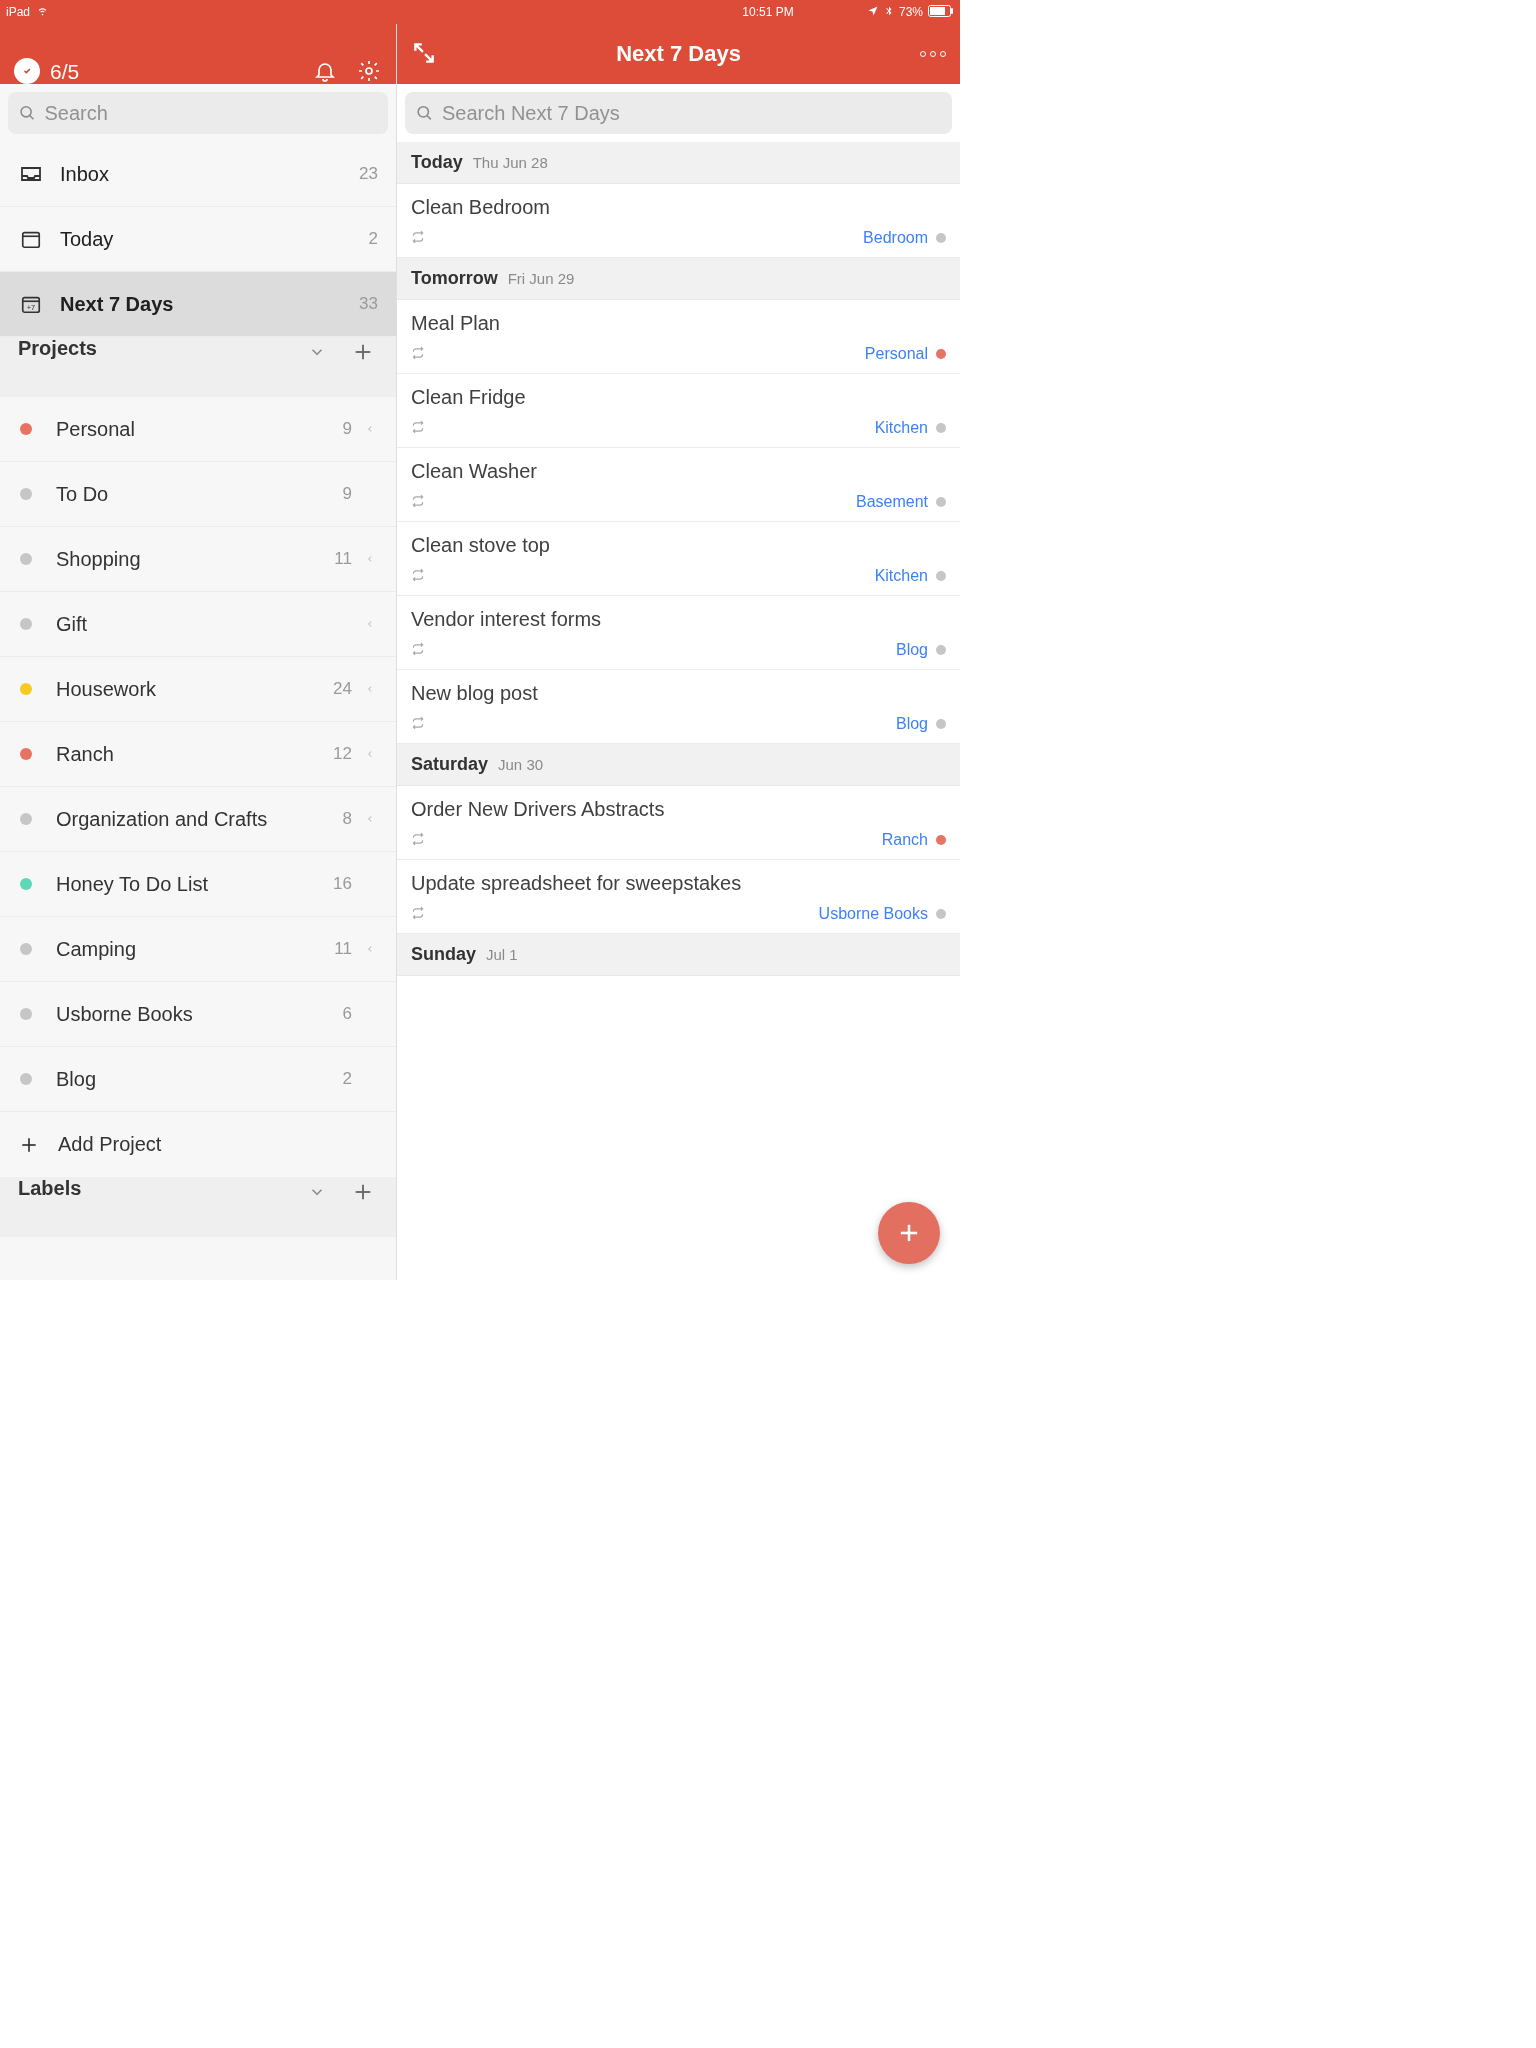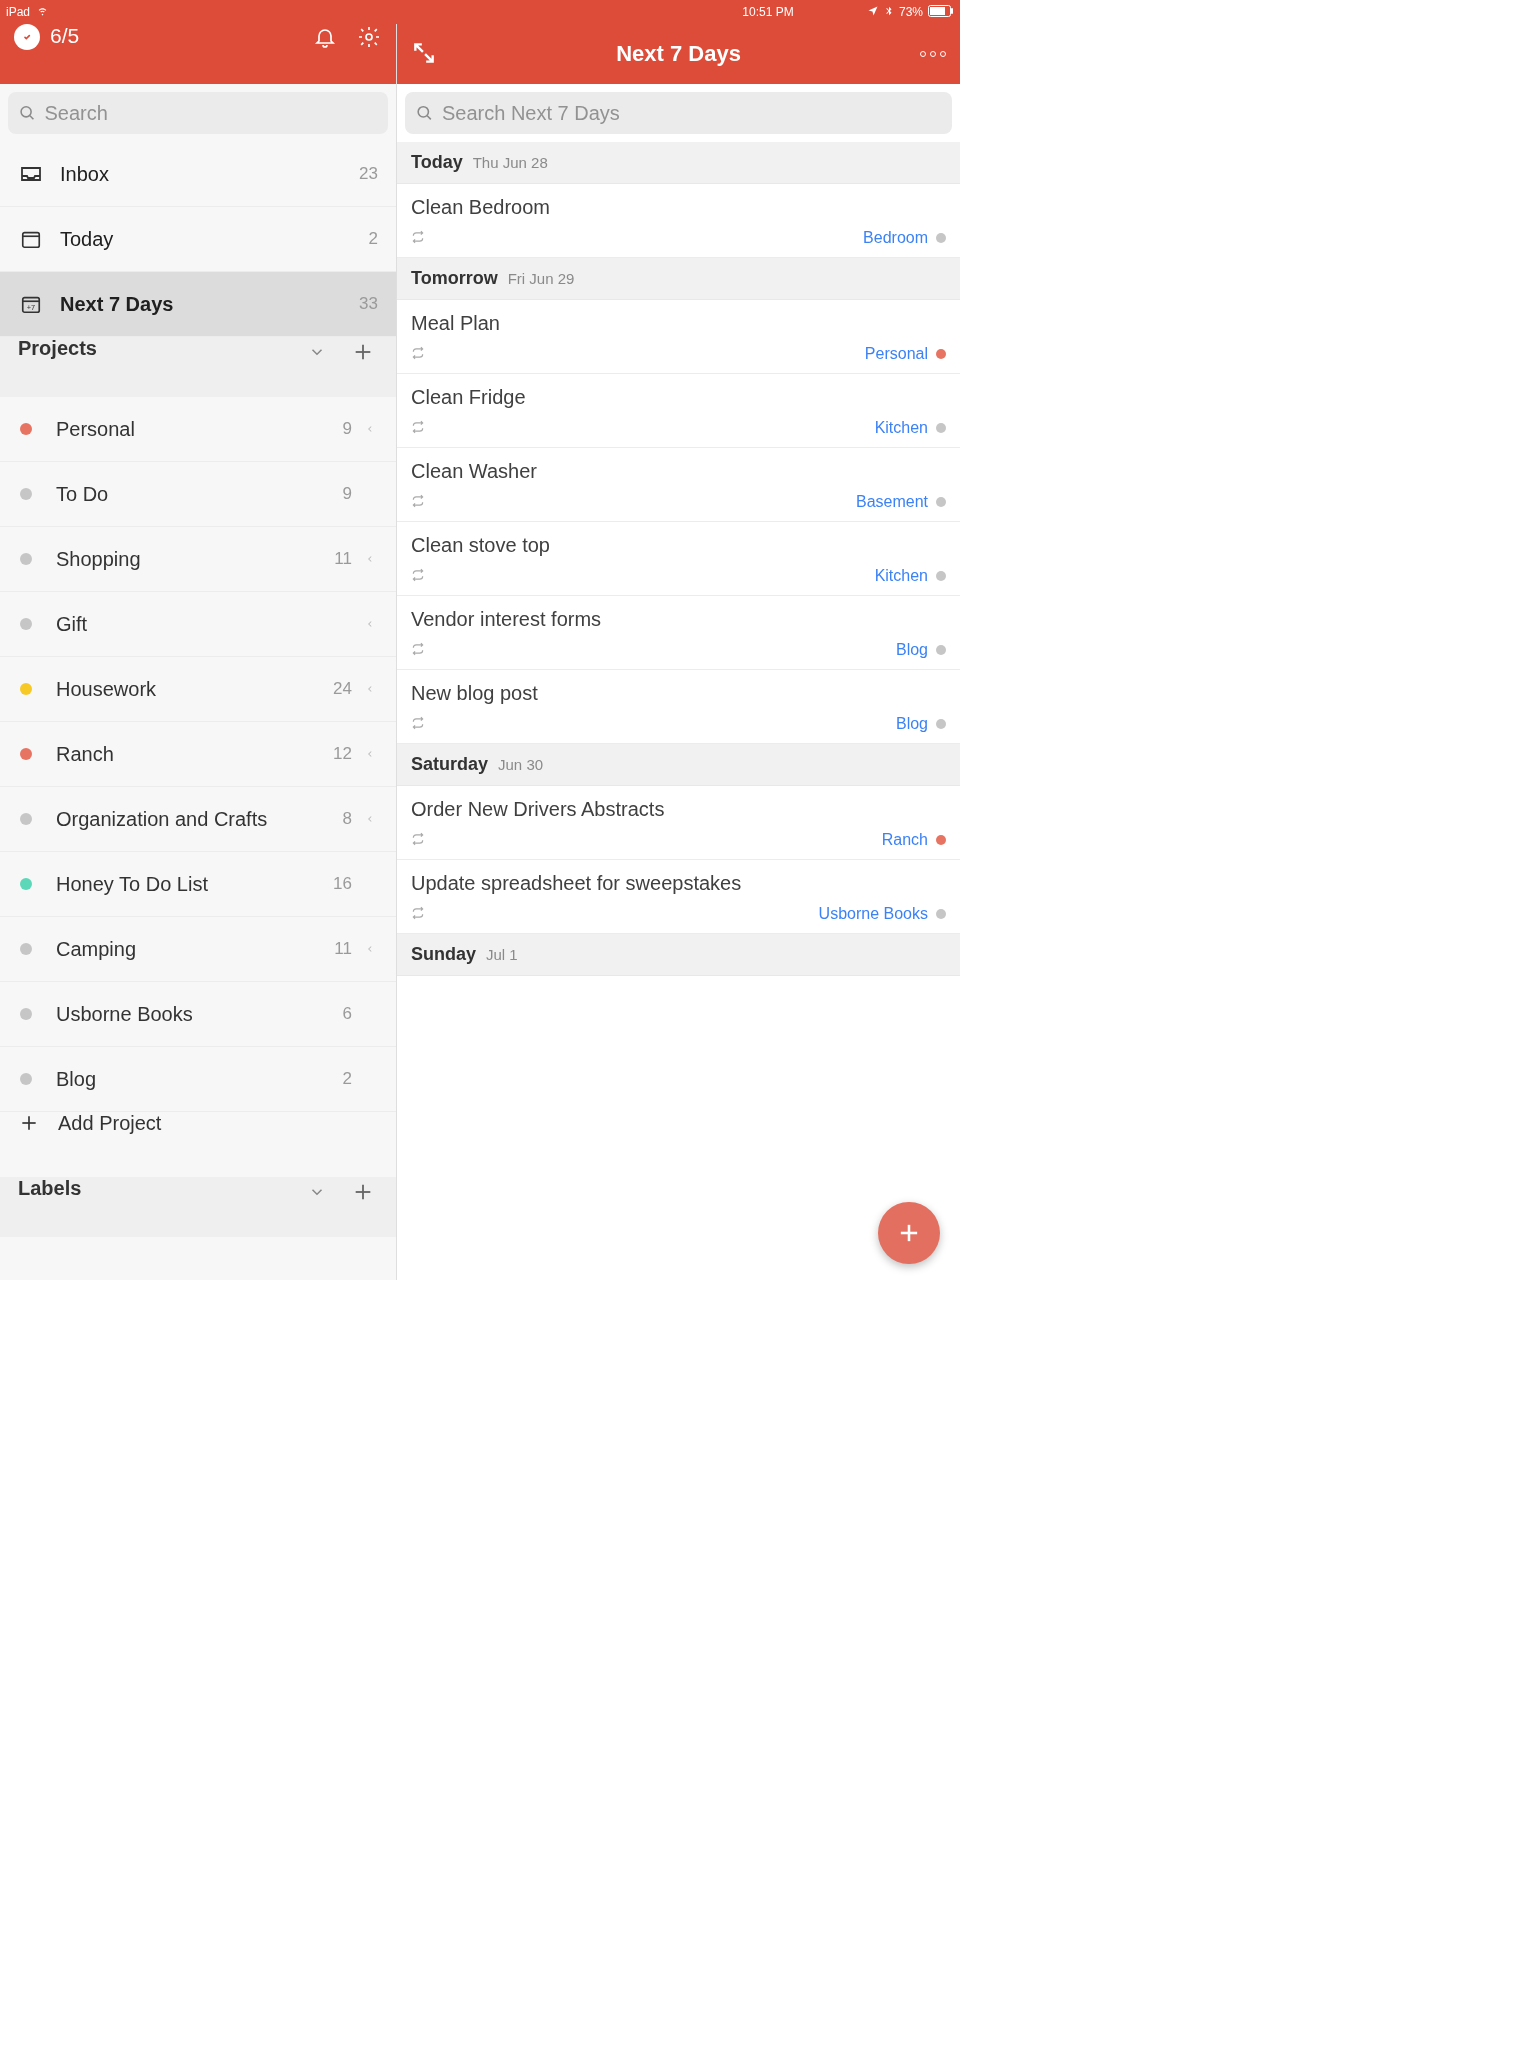--- a/index.html
+++ b/index.html
@@ -11,21 +11,21 @@
     align-items: center; font-size: 12px; padding: 12px 6px;
   }
   .status-left { display:flex; align-items:center; gap:6px; }
   .status-center { position:absolute; left:50%; transform:translateX(-50%); font-weight:400;}
   .status-right { margin-left:auto; display:flex; align-items:center; gap:5px;}
 
   .container { display:flex; height: calc(1280px - 20px); }
 
   
   .sidebar { width: 397px; background:#f7f7f7; display:flex; flex-direction:column; border-right:1px solid #dedede; }
-  .side-header { background:#dd4c39; height:60px; display:flex; align-items:flex-start; padding:0 14px; color:#fff; }
+  .side-header { background:#dd4c39; height:60px; display:flex; align-items:flex-end; padding:0 14px; color:#fff; }
   .karma-badge { width:26px; height:26px; border-radius:50%; background:#fff; display:flex; align-items:center; justify-content:center; margin-right:10px;}
   .karma-badge svg { width:16px; height:16px; }
   .karma-text { font-size:21px; color:#fff; }
   .side-header .spacer { flex:1; }
   .hicon { width:26px; height:26px; margin-left:18px; display:flex; align-items:center; justify-content:center; }
 
   .search-wrap { padding:8px; }
   .search-box { background:#ebebeb; border-radius:8px; height:42px; display:flex; align-items:center; padding:0 10px; color:#8a8a8a; }
   .search-box svg { width:20px; height:20px; margin-right:8px; }
   .search-box input { border:none; background:transparent; font-size:20px; color:#555; outline:none; width:100%; }
@@ -41,21 +41,21 @@
   .section-header { height:60px; display:flex; align-items:flex-start; padding:0 18px; background:#efefef; }
   .section-header .stitle { font-size:20px; font-weight:600; color:#333; flex:1; }
   .section-header .sicon { width:30px; height:30px; display:flex; align-items:center; justify-content:center; margin-left:16px; color:#666; }
 
   .proj-item { height:65px; display:flex; align-items:center; padding:0 18px; font-size:20px; color:#333; border-bottom:1px solid #ececec; }
   .proj-dot { width:12px; height:12px; border-radius:50%; margin-right:24px; margin-left:2px; flex-shrink:0;}
   .proj-label { flex:1; color:#333; }
   .proj-count { color:#9a9a9a; font-size:17px; margin-right:10px;}
   .proj-chev { color:#bdbdbd; width:16px; display:flex; align-items:center; justify-content:center;}
 
-  .add-project { height:65px; display:flex; align-items:flex-start; padding:0 18px; font-size:20px; color:#333; }
+  .add-project { height:65px; display:flex; align-items:center; padding:0 18px; font-size:20px; color:#333; }
   .add-project .plus { width:22px; height:22px; margin-right:18px; display:flex; align-items:center; justify-content:center;}
 
   .projects-scroll { flex:1; overflow-y:auto; }
   .projects-scroll::-webkit-scrollbar{display:none;}
 
   
   .main { flex:1; display:flex; flex-direction:column; background:#fff; position:relative;}
   .main-header { background:#dd4c39; height:60px; display:flex; align-items:center; padding:0 14px; color:#fff; }
   .main-title { position:absolute; left:50%; transform:translateX(-50%); font-size:22px; font-weight:600; color:#fff; }
   .expand-icon { width:28px; height:28px; }

